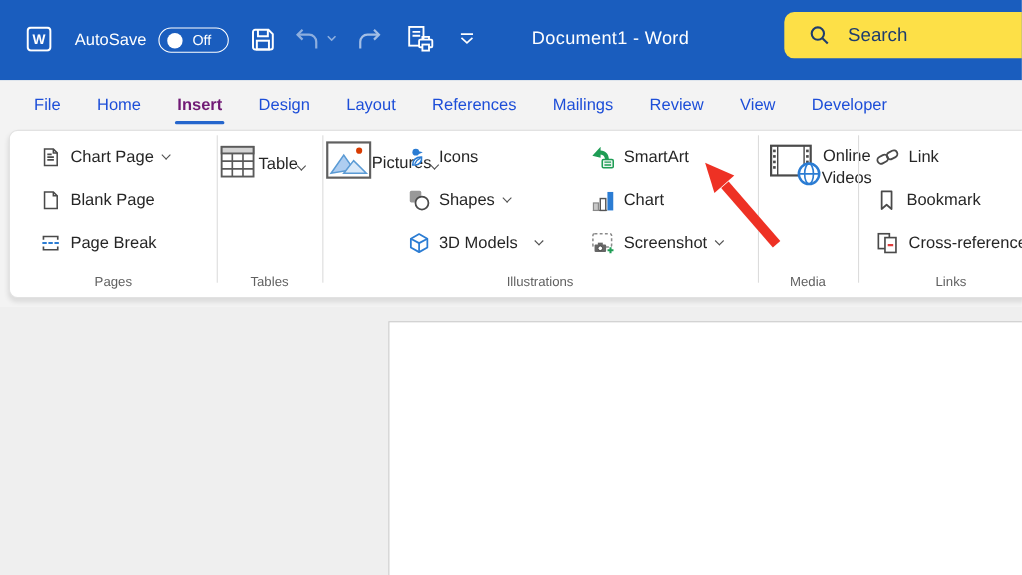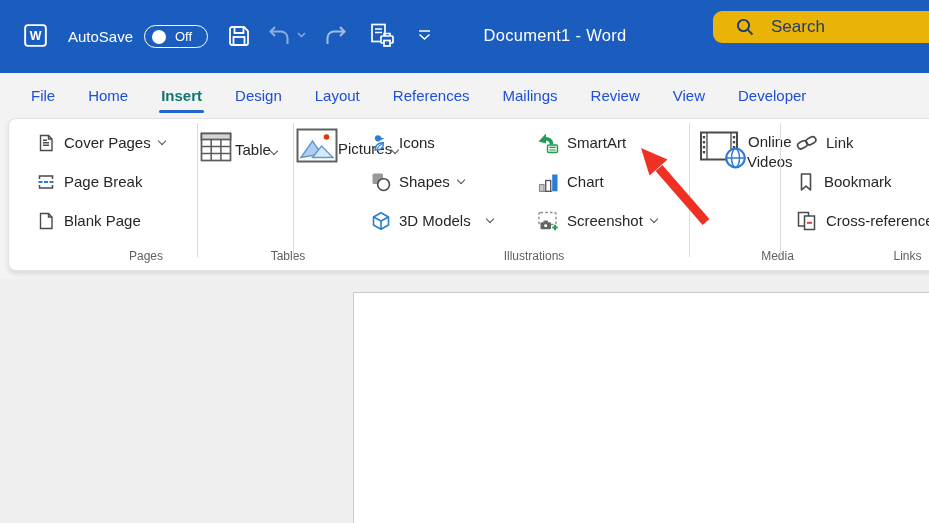--- a/index.html
+++ b/index.html
@@ -17,39 +17,39 @@
   .toggle .knob { width:14px; height:14px; border-radius:50%; background:#fff; }
   .toggle .state { font-size:13px; color:#fff; }
   .qat-btn { background:none; border:none; cursor:pointer; }
   .save-btn { left:226px; top:23px; }
   .undo-btn { left:267px; top:25px; opacity:.5; }
   .undo-chev { left:297px; top:32px; opacity:.5; }
   .redo-btn { left:324px; top:25px; opacity:.6; }
   .print-btn { left:368px; top:22px; }
   .qat-chevron { left:418px; top:30px; }
   .doc-title { left:400px; top:26px; width:310px; text-align:center; font-size:16.5px; letter-spacing:.3px; }
-  .search-box { left:713px; top:11px; width:216px; height:32px; background:#eab308; border-radius:9px 0 0 9px;
+  .search-box { left:713px; top:11px; width:216px; height:42px; background:#fde047; border-radius:9px 0 0 9px;
                 display:flex; align-items:center; padding-left:22px; gap:16px; cursor:text; }
   .search-box input { border:none; outline:none; background:transparent; font-family:"Liberation Sans",sans-serif;
                 font-size:17px; color:#1e3c6e; width:120px; }
   .search-box input::placeholder { color:#1e3c6e; opacity:1; }
 
   
   .tabrow { position:absolute; top:73px; left:0; width:929px; height:45px; background:#f3f3f3;
             display:flex; align-items:center; padding-left:31px; gap:33px; }
   .tab { position:relative; font-size:15px; color:#1d4ed8; cursor:pointer; white-space:nowrap; }
-  .tab.active { font-weight:700; color:#0f766e; }
+  .tab.active { font-weight:700; color:#701a75; }
   .tab.active::after { content:""; position:absolute; left:-2px; right:-2px; bottom:-9px; height:3px;
             background:#2566cd; border-radius:2px; }
 
   
   .ribbon { position:absolute; top:118px; left:8px; width:940px; height:153px; background:#fff;
             border:1px solid #e2e2e2; border-radius:8px; box-shadow:0 3px 5px rgba(0,0,0,.10); }
   .grp { position:absolute; top:0; height:100%; }
-  .grp-label { position:absolute; bottom:7px; left:0; width:100%; text-align:center; font-size:12px; color:#616161;margin-left:43px; }
+  .grp-label { position:absolute; bottom:7px; left:0; width:100%; text-align:center; font-size:12px; color:#616161; }
   .sep { position:absolute; top:4px; height:134px; width:1px; background:#dcdcdc; }
   .rcol { position:absolute; top:4px; left:0; right:0; display:flex; flex-direction:column; }
   .small-item { height:39px; display:flex; align-items:center; gap:8px; font-size:15px; color:#262626; cursor:pointer; white-space:nowrap; }
   .big-item { position:absolute; top:0; display:flex; flex-direction:row; align-items:center; cursor:pointer;
               font-size:15px; color:#262626; text-align:center; }
   .chev { display:inline-block; width:6px; height:6px; border-right:1.6px solid #505050; border-bottom:1.6px solid #505050;
           transform:rotate(45deg); margin-top:-4px; flex:none; }
   .chev.dd { margin-top:2px; }
   .icon { flex:none; display:inline-flex; }
 
@@ -159,40 +159,40 @@
     <div class="grp grp-pages">
       <div class="rcol">
         <div class="small-item">
           <span class="icon">
             <svg width="20" height="20" viewBox="0 0 20 20">
                 <path d="M4.5 2.5 h8 l3.5 3.5 v11.5 h-11.5 Z" fill="#fff" stroke="#4a4a4a" stroke-width="1.4"></path>
                 <path d="M12.5 2.5 v3.5 h3.5" fill="none" stroke="#4a4a4a" stroke-width="1.4"></path>
                 <path d="M7 7.3 h4 M7 9.8 h6 M7 12.3 h6" stroke="#4a4a4a" stroke-width="1.6"></path>
               </svg>
           </span>
-          <span>Cover Pages</span>
+          <span>Chart Page</span>
           <span class="chev"></span>
+        </div>
+        <div class="small-item">
+          <span class="icon">
+            <svg width="20" height="20" viewBox="0 0 20 20">
+                <path d="M4.5 2.5 h8 l3.5 3.5 v11.5 h-11.5 Z" fill="#fff" stroke="#4a4a4a" stroke-width="1.4"></path>
+                <path d="M12.5 2.5 v3.5 h3.5" fill="none" stroke="#4a4a4a" stroke-width="1.4"></path>
+              </svg>
+          </span>
+          <span>Blank Page</span>
         </div>
         <div class="small-item">
           <span class="icon">
             <svg width="20" height="20" viewBox="0 0 20 20" fill="none">
                 <path d="M3.5 7 v-3 h13 v3 M3.5 13 v3 h13 v-3" stroke="#4a4a4a" stroke-width="1.5"></path>
                 <path d="M2.5 10 h4 M8 10 h4 M13.5 10 h4" stroke="#2b7cd3" stroke-width="1.8"></path>
               </svg>
           </span>
           <span>Page Break</span>
-        </div>
-        <div class="small-item">
-          <span class="icon">
-            <svg width="20" height="20" viewBox="0 0 20 20">
-                <path d="M4.5 2.5 h8 l3.5 3.5 v11.5 h-11.5 Z" fill="#fff" stroke="#4a4a4a" stroke-width="1.4"></path>
-                <path d="M12.5 2.5 v3.5 h3.5" fill="none" stroke="#4a4a4a" stroke-width="1.4"></path>
-              </svg>
-          </span>
-          <span>Blank Page</span>
         </div>
       </div>
       <div class="grp-label">Pages</div>
     </div>
     <div class="sep" style="left:188px"></div>
 
     <div class="grp grp-tables">
       <div class="big-item table-big">
         <span class="icon">
           <svg width="38" height="38" viewBox="0 0 38 38">

